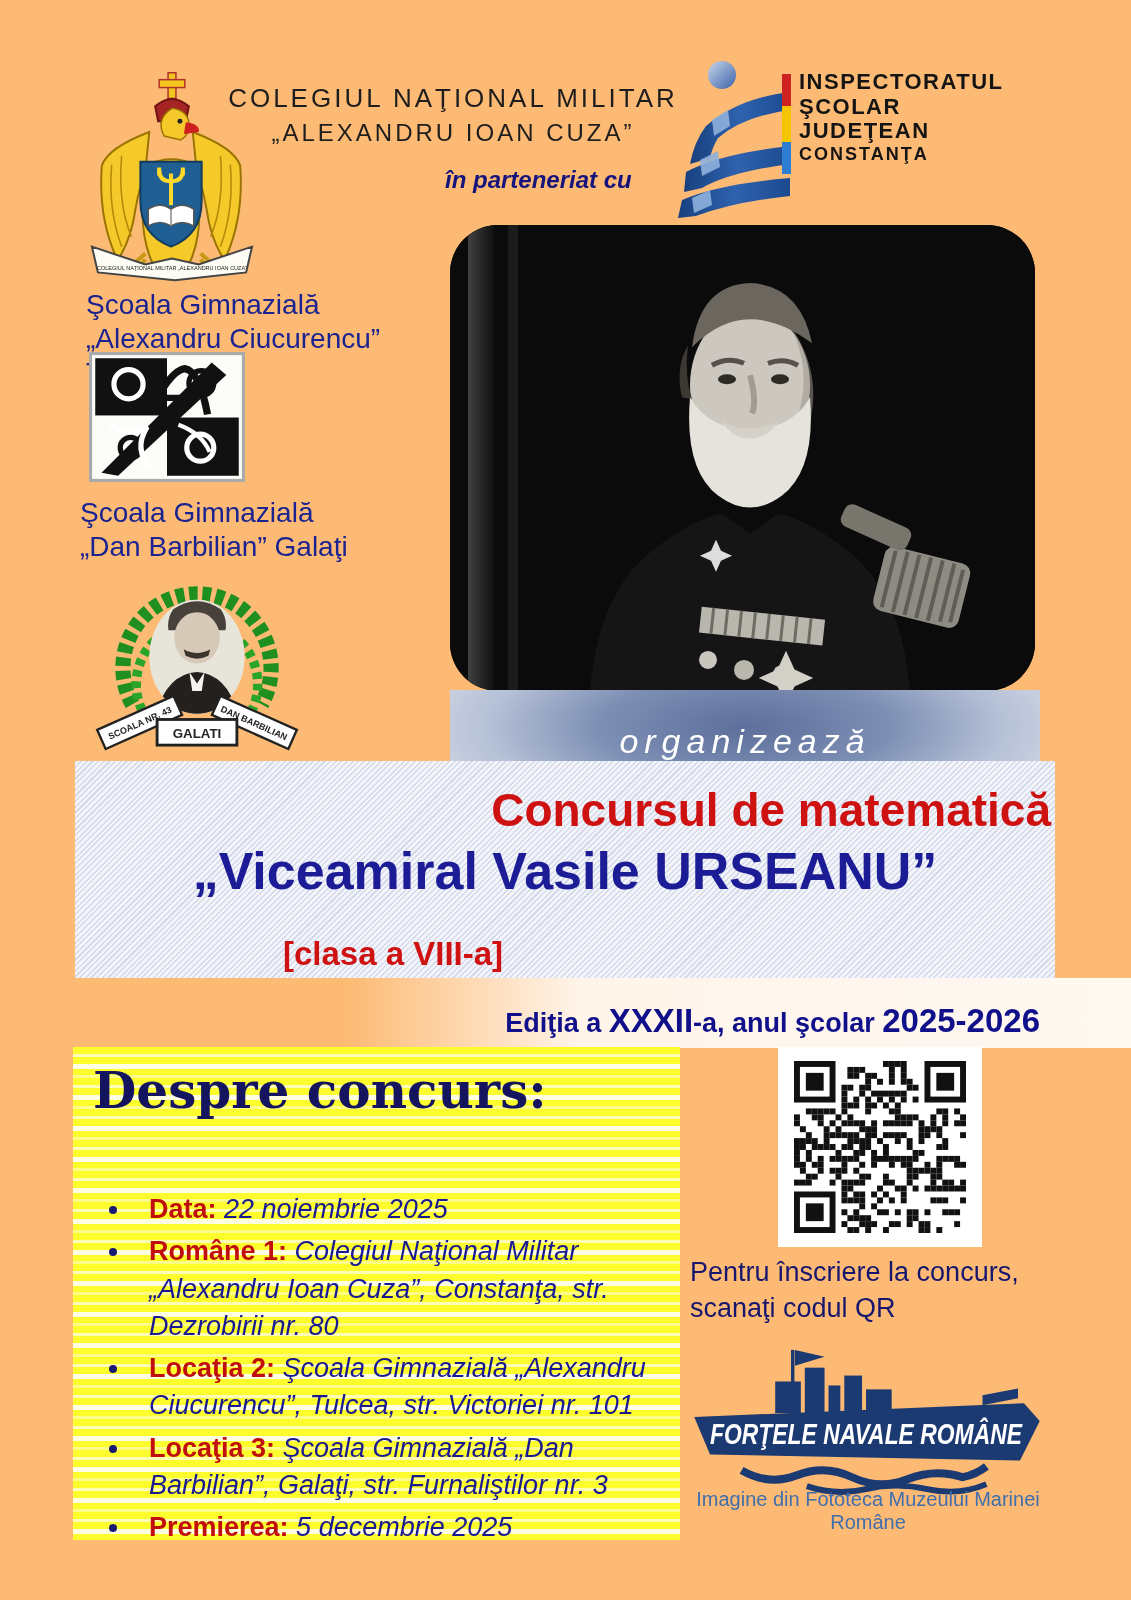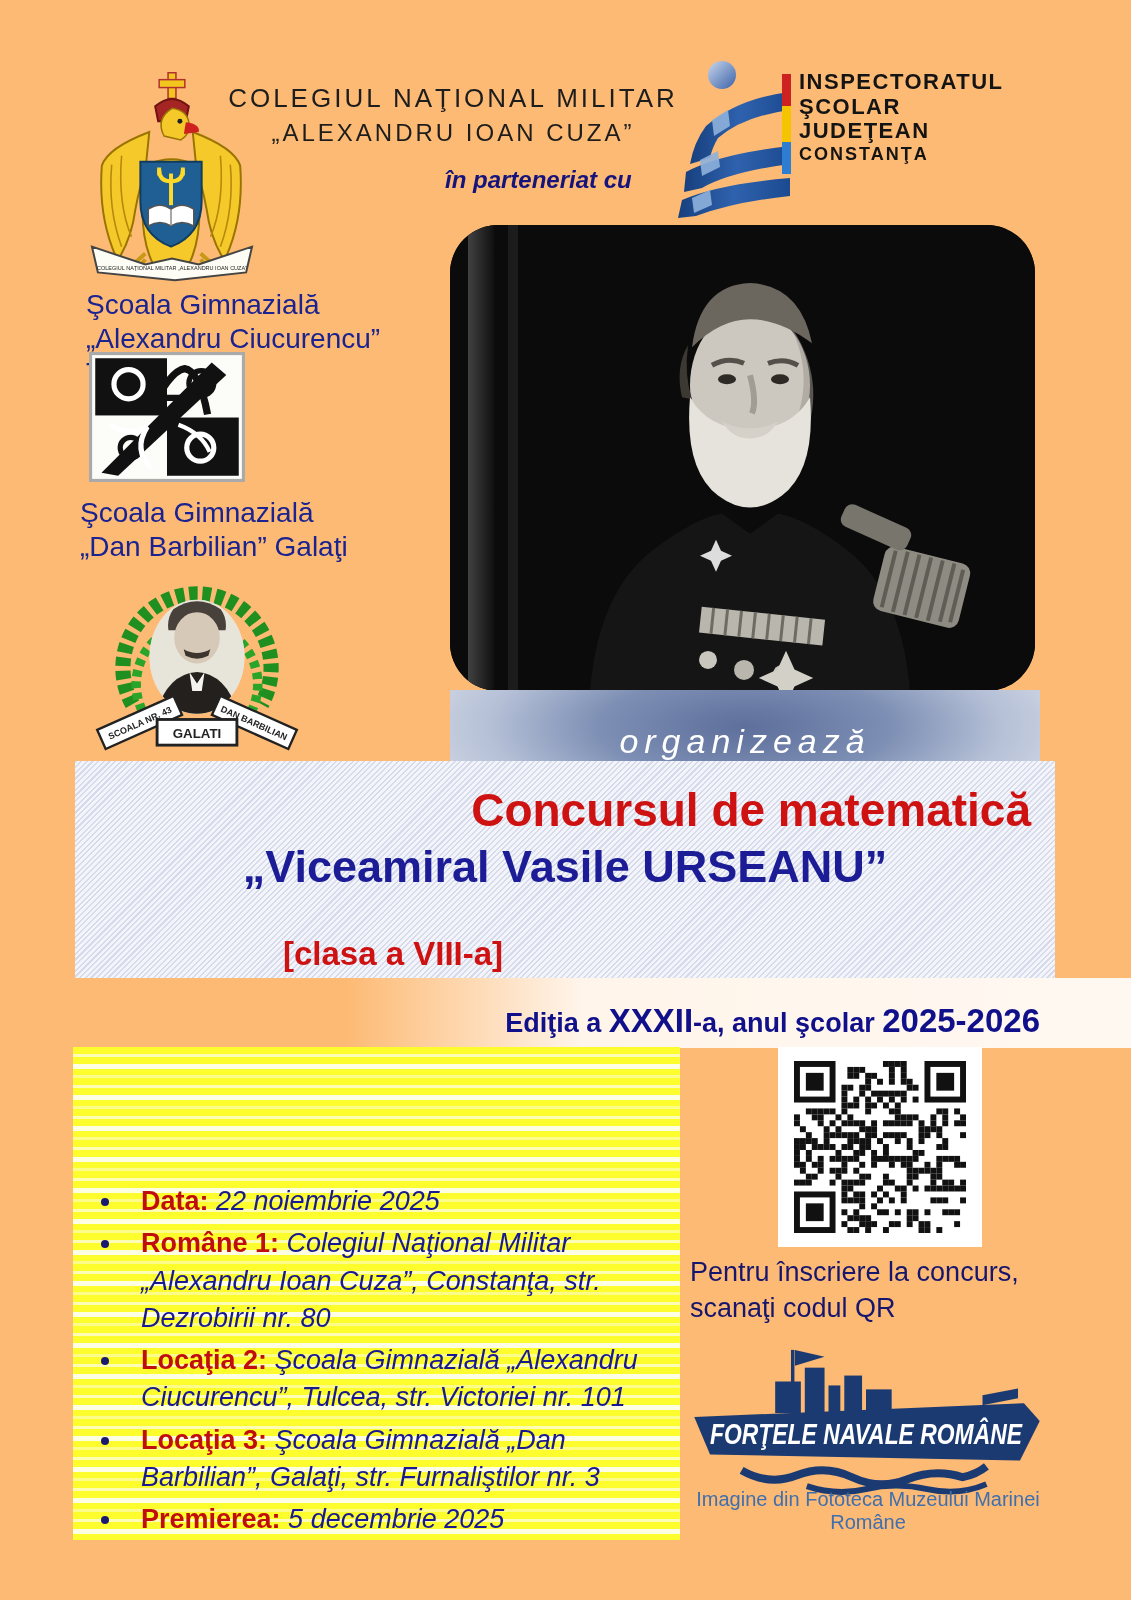--- a/index.html
+++ b/index.html
@@ -33,37 +33,37 @@
 
   
   .organize-band{left:450px;top:690px;width:590px;height:71px;
     background:radial-gradient(ellipse 55% 160% at 50% 52%, #5d6f9b 0%, #7d8fb4 45%, #b4bfd6 78%, #ccd3e2 100%);
     display:flex;align-items:flex-end;justify-content:center;}
   .organize-band span{color:#fff;font-style:italic;font-size:34px;letter-spacing:6px;font-weight:500;}
 
   
   .title-block{left:75px;top:761px;width:980px;height:217px;background-color:#e7eaf4;
     background-image:repeating-linear-gradient(135deg, rgba(150,165,205,.22) 0 1.5px, rgba(255,255,255,.5) 1.5px 4px);}
-  .title-l1{position:absolute;right:24px;top:22px;color:#ce1111;font-size:46px;font-weight:bold;margin-left:47px;}
+  .title-l1{position:absolute;right:4px;top:22px;color:#ce1111;font-size:46px;font-weight:bold;margin-left:47px;}
   .title-l2{position:absolute;left:0;right:0;top:80px;text-align:center;color:#1c1c96;
-    font-size:45px;font-weight:bold;white-space:nowrap;}
+    font-size:52px;font-weight:bold;white-space:nowrap;}
   .title-l3{position:absolute;left:208px;top:174px;color:#ce1111;font-size:33px;font-weight:bold;}
 
   .edition-strip{left:345px;top:978px;width:786px;height:70px;
     background:linear-gradient(to right, rgba(255,255,255,0), rgba(255,255,255,.85) 30%, rgba(255,255,255,.9));}
   .edition{right:91px;top:1002px;color:#10108a;font-weight:bold;font-size:27px;white-space:nowrap;}
   .edition .big{font-size:33px;}
 
   
   .about-box{left:73px;top:1047px;width:607px;height:493px;
     background:repeating-linear-gradient(180deg,
       #fdfd2e 0 7px, #fdfdb6 7px 10px, #fdfd2e 10px 17px, #fefee2 17px 22px, #fdfd2e 22px 28px, #fcfc8a 28px 31px);}
   .about-heading{position:absolute;left:20px;top:14px;color:#14145f;
     font-family:"DejaVu Serif",serif;font-weight:bold;font-size:50px;}
-  .about-list{position:absolute;left:0;top:132px;width:100%;margin:4px;padding:0;list-style:none;}
+  .about-list{position:absolute;left:0;top:132px;width:100%;margin:12px;padding:0;list-style:none;}
   .about-list li{position:relative;padding:0 26px 5px 64px;font-size:27px;line-height:1.38;}
   .about-list li::before{content:"";position:absolute;left:24px;top:15px;width:8px;height:8px;
     border-radius:50%;background:#1a1a70;}
   .about-list .lbl{color:#c00d0d;font-weight:bold;}
   .about-list .val{color:#191992;font-style:italic;font-weight:500;}
 
   
   .qr-box{left:778px;top:1047px;width:204px;height:200px;background:#fff;
     display:flex;align-items:center;justify-content:center;}
   .qr-caption{left:690px;top:1254px;width:360px;text-align:left;color:#16166e;
@@ -272,20 +272,21 @@
     <div class="title-l2">„Viceamiral Vasile URSEANU”</div>
     <div class="title-l3">[clasa a VIII-a]</div>
   </div>
 
   <div class="abs edition-strip"></div>
   <div class="abs edition">
     <span>Ediţia a </span><span class="big">XXXII</span><span>-a, anul şcolar </span><span class="big">2025-2026</span>
   </div>
 
   <div class="abs about-box">
+    <div class="about-heading">Despre concurs:</div>
     <ul class="about-list">
       <li>
         <span class="lbl">Data:</span>
         <span class="val">22 noiembrie 2025</span>
       </li>
       <li>
         <span class="lbl">Române 1:</span>
         <span class="val">Colegiul Naţional Militar „Alexandru Ioan Cuza”, Constanţa, str. Dezrobirii nr. 80</span>
       </li>
       <li>

